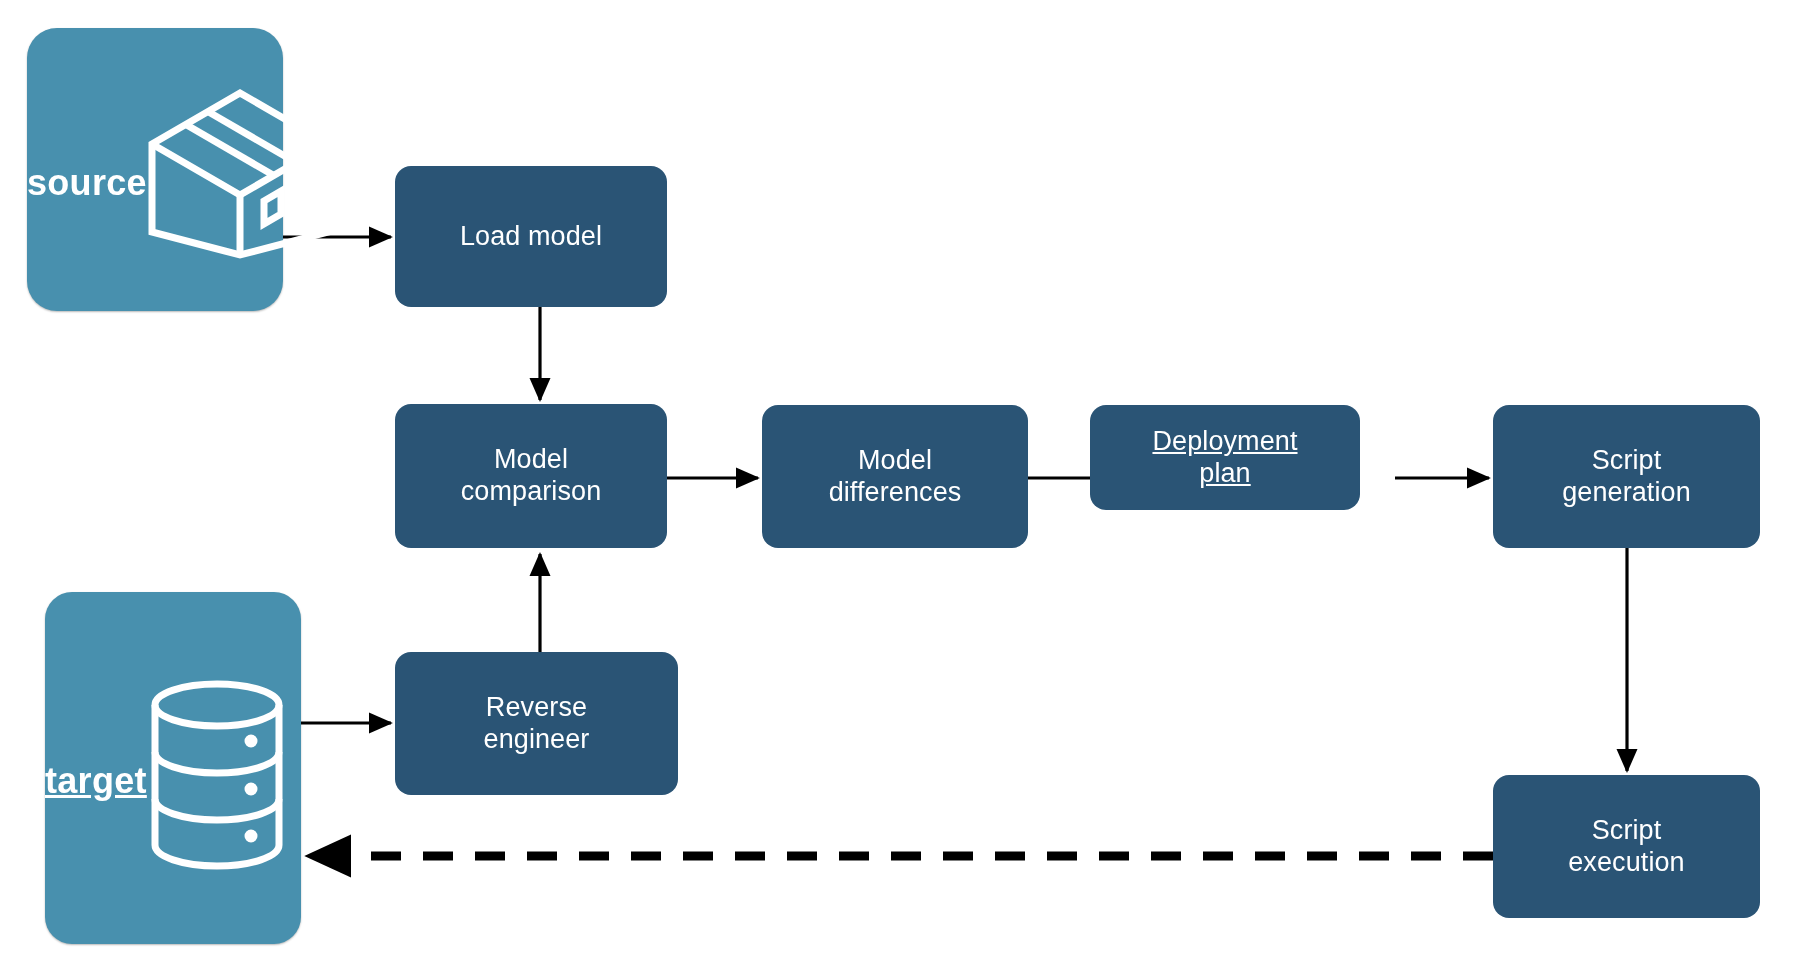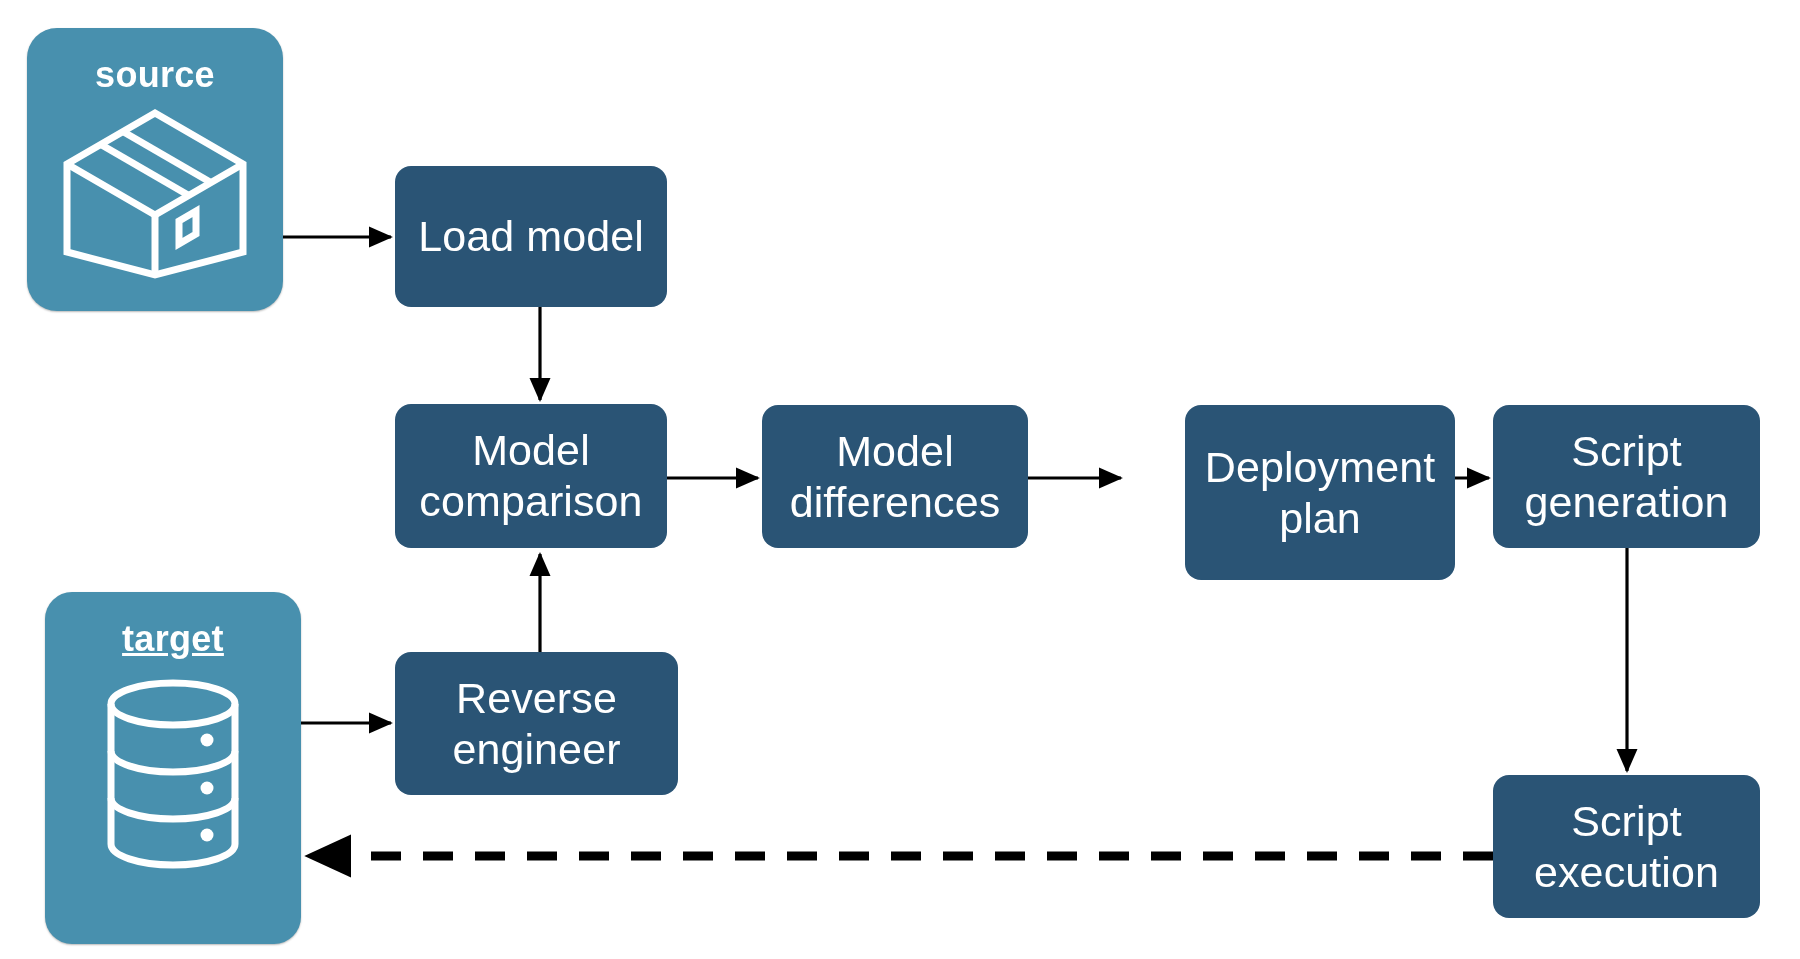--- a/index.html
+++ b/index.html
@@ -32,30 +32,30 @@
     box-sizing: border-box;
     display: flex;
     align-items: center;
     justify-content: center;
     text-align: center;
     color: #ffffff;
   }
   .process {
     background: #2a5475;
     border-radius: 16px;
-    font-size: 43px;
+    font-size: 27px;
     line-height: 1.18;
     font-weight: 400;
     letter-spacing: 0.1px;
     padding: 0 4px;
   }
   .endpoint {
     background: #4890ae;
     border-radius: 30px;
-    flex-direction: column;
+    flex-direction: row;
     justify-content: flex-start;
     box-shadow: 0 1px 2px rgba(0,0,0,0.28);
   }
   .endpoint-label {
     font-size: 36px;
     font-weight: bold;
     letter-spacing: 0.3px;
     margin-top: 26px;
     color: #ffffff;
   }
@@ -142,21 +142,21 @@
   <div class="node process" style="left:395px; top:404px; width:272px; height:144px;">
     <span class="node-label">Model
 comparison</span>
   </div>
 
   <div class="node process" style="left:762px; top:405px; width:266px; height:143px;">
     <span class="node-label">Model
 differences</span>
   </div>
 
-  <div class="node process" style="left:1185px; top:405px; width:270px; height:175px;">
+  <div class="node process" style="left:1090px; top:405px; width:270px; height:105px;text-decoration:underline;">
     <span class="node-label">Deployment
 plan</span>
   </div>
 
   <div class="node process" style="left:1493px; top:405px; width:267px; height:143px;">
     <span class="node-label">Script
 generation</span>
   </div>
 
   <div class="node process" style="left:395px; top:652px; width:283px; height:143px;">

